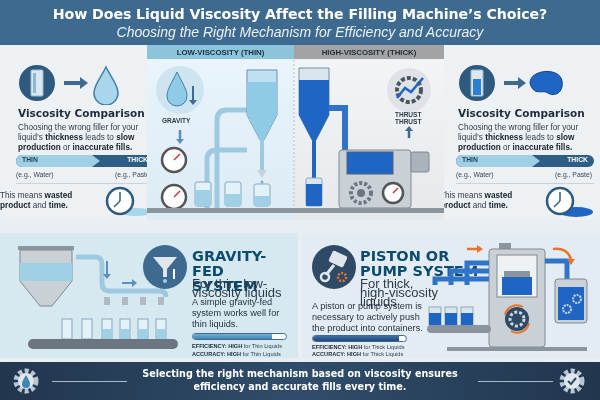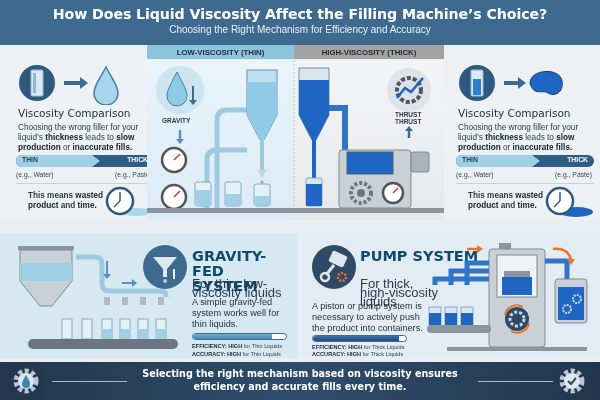--- a/index.html
+++ b/index.html
@@ -1,37 +1,37 @@
 <!DOCTYPE html>
 <html><head>
 <meta charset="utf-8">
 <style>
   * { box-sizing: border-box; margin: 0; padding: 0; }
   html, body { width: 600px; height: 400px; overflow: hidden; }
   body { font-family: "Liberation Sans", sans-serif; background: #e9eef3; color: #1f2f3f; position: relative; }
 
   .header { position: absolute; left: 0; top: 0; width: 600px; height: 45px; background: #3f6a90; text-align: center; color: #fff; }
   .header .title { font-family: "DejaVu Sans", sans-serif; font-weight: bold; font-size: 14.2px; padding-top: 6px; letter-spacing: -0.1px; }
-  .header .subtitle { font-size: 10px; margin-top: 2px; color: #eaf1f7; }
+  .header .subtitle { font-size: 14px; margin-top: 2px; color: #eaf1f7; font-style: italic; }
 
   
   .side { position: absolute; top: 45px; width: 160px; height: 175px; background: #eef1f4; }
   .side.left { left: 0; }
   .side.right { left: 440px; background: #eef1f4; }
   .side .icons { position: absolute; left: 18px; top: 18px; width: 110px; height: 42px; }
-  .side .h { position: absolute; left: 18px; top: 62px; font-family: "DejaVu Sans", sans-serif; font-weight: normal; font-size: 10.5px; color: #1d2c3c; }
+  .side .h { position: absolute; left: 18px; top: 62px; font-family: "DejaVu Sans", sans-serif; font-weight: bold; font-size: 10.5px; color: #1d2c3c; }
   .side .p { position: absolute; left: 18px; top: 78px; width: 140px; font-size: 8.2px; line-height: 10px; color: #2d3b49; }
   .side .p b { color: #14202c; }
   .bar-arrow { position: absolute; left: 16px; top: 110px; width: 138px; height: 12px; }
   .bar-arrow .lbl { position: absolute; top: 1px; font-size: 6.8px; font-weight: bold; color: #1f3d5c; }
   .bar-arrow .lbl.thick { right: 6px; color: #fff; }
   .bar-arrow .lbl.thin { left: 6px; }
   .eg { position: absolute; top: 126px; font-size: 6.8px; color: #33475a; }
   .divider { position: absolute; left: 16px; top: 138px; width: 138px; height: 1px; background: #c9d2db; }
-  .waste { position: absolute; left: 28px; top: 146px; width: 80px; font-size: 8.2px; line-height: 10px; color: #2d3b49; font-weight: bold; }
+  .waste { position: absolute; left: 0; top: 146px; width: 80px; font-size: 8.2px; line-height: 10px; color: #2d3b49; }
   .waste b { color: #14202c; }
   .clock { position: absolute; left: 98px; top: 140px; width: 56px; height: 32px; }
   .compare { position: absolute; left: 147px; top: 45px; width: 297px; height: 175px; }
   .tab-hdr { position: absolute; top: 0; height: 14px; font-size: 7.8px; font-weight: bold; text-align: center; line-height: 15px; color: #1c2c3c; }
   .tab-hdr.thin { left: 0; width: 147px; background: #8cc4dc; }
   .tab-hdr.thick { left: 147px; width: 150px; background: #a3a3a3; }
   .scene { position: absolute; top: 15px; height: 160px; }
   .scene.thin { left: 0; width: 147px; background: linear-gradient(#e9f4fb, #dcebf5); }
   .scene.thick { left: 147px; width: 150px; background: linear-gradient(#f2f4f6, #e6e9ec); }
   .scene-svg { position: absolute; left: 0; top: 15px; width: 297px; height: 160px; }
@@ -260,20 +260,21 @@
 
 <div class="bot right">
   <svg style="position:absolute;left:10px;top:12px;width:44px;height:44px" viewBox="0 0 44 44">
     <circle cx="22" cy="22" r="22" fill="#2f4a66"></circle>
     <rect x="18" y="8" width="16" height="12" rx="2" fill="#dfe6ec" transform="rotate(25 26 14)"></rect>
     <line x1="22" y1="20" x2="14" y2="30" stroke="#dfe6ec" stroke-width="3"></line>
     <circle cx="13" cy="32" r="4" fill="none" stroke="#dfe6ec" stroke-width="2.5"></circle>
     <circle cx="30" cy="32" r="4" fill="none" stroke="#e8742c" stroke-width="2.5" stroke-dasharray="2 1.5"></circle>
   </svg>
   <div class="sys-title" style="left:58px;top:16px">
+    <div>PISTON OR</div>
       <div>PUMP SYSTEM</div>
   </div>
   <div class="sys-sub" style="left:58px;top:46px;width:80px">For thick, high-viscosity liquids</div>
   <div class="sys-desc" style="left:10px;top:68px;width:120px">A piston or pump system is necessary to actively push the product into containers.</div>
   <div class="pbar dark" style="left:10px;top:102px;width:95px">
       <div class="fill" style="width:92%"></div>
     </div>
   <div class="metric" style="left:10px;top:111px"><b>EFFICIENCY:</b> <b>HIGH</b> <span>for Thick Liquids</span></div>
   <div class="metric" style="left:10px;top:118px"><b>ACCURACY:</b> <b>HIGH</b> <span>for Thick Liquids</span></div>
   <svg style="position:absolute;left:125px;top:2px;width:170px;height:120px" viewBox="0 0 170 120">

